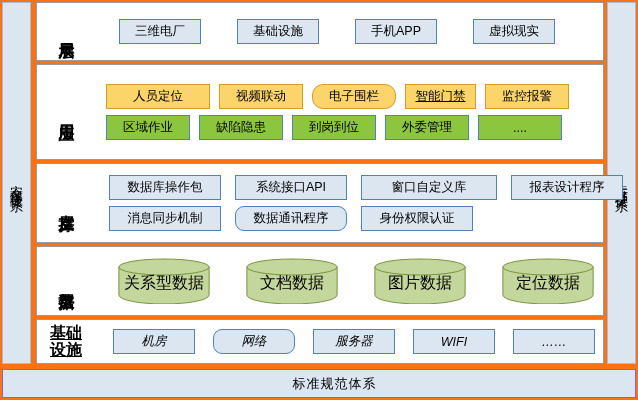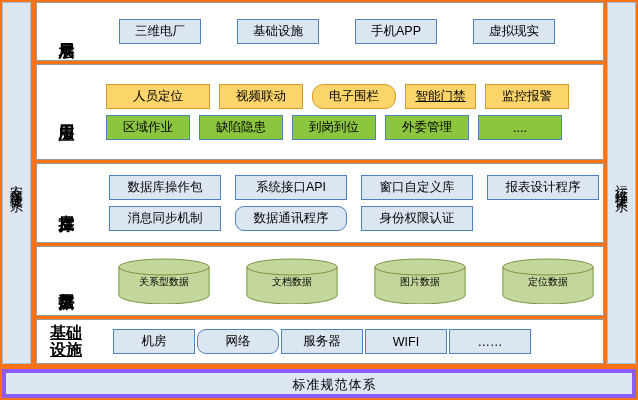--- a/index.html
+++ b/index.html
@@ -44,24 +44,24 @@
   }
 
   
   #bottom-bar {
     position: absolute;
     left: 2px;
     top: 369px;
     width: 634px;
     height: 29px;
     background: #dce6f1;
-    border: 4px solid #8b5cf6;
-    box-sizing: border-box;
-    display: flex;
-    align-items: flex-end;
+    border: 1px solid #8b5cf6;
+    box-sizing: border-box;
+    display: flex;
+    align-items: center;
     justify-content: center;
     padding-left: 31px;
   }
   #bottom-bar .bar-text {
     font-size: 13px;
     letter-spacing: 1px;
     color: #000000;
   }
 
   
@@ -140,21 +140,21 @@
     width: 100%;
     height: 46px;
   }
   .cyl svg { display: block; width: 100%; height: 100%; }
   .cyl-label {
     position: absolute;
     left: 0; right: 0;
     top: 50%;
     transform: translateY(-40%);
     text-align: center;
-    font-size: 10px;
+    font-size: 16px;
     color: #000000;
     white-space: nowrap;
   }
 </style>
 </head>
 <body>
 
 <div id="canvas">
 
   <div class="rail" id="rail-left">
@@ -201,21 +201,21 @@
         </div>
       </div>
       <div class="layer" style="top: 163px; height: 80px;">
         <div class="layer-title">
           <span class="t-vert">支撑层</span>
         </div>
         <div class="layer-body">
           <div class="row" style="gap: 14px; padding-left: 8px;">
             <div class="node blue" style="width: 112px;">数据库操作包</div>
             <div class="node blue" style="width: 112px;">系统接口API</div>
-            <div class="node blue" style="width: 112px;">窗口自定义库</div>
+            <div class="node blue" style="width: 136px;">窗口自定义库</div>
             <div class="node blue" style="width: 112px;">报表设计程序</div>
           </div>
           <div class="row" style="gap: 14px; padding-left: 8px;">
             <div class="node blue" style="width: 112px;">消息同步机制</div>
             <div class="node blue" style="width: 112px; border-radius: 9px;">数据通讯程序</div>
             <div class="node blue" style="width: 112px;">身份权限认证</div>
           </div>
         </div>
       </div>
       <div class="layer" style="top: 246px; height: 70px;">
@@ -261,21 +261,21 @@
               <div class="cyl-label">定位数据</div>
             </div>
           </div>
         </div>
       </div>
       <div class="layer" style="top: 319px; height: 45px;">
         <div class="layer-title">
           <span class="t-wrap">基础设施</span>
         </div>
         <div class="layer-body">
-          <div class="row" style="gap: 2px; padding-left: 12px;">
+          <div class="row" style="gap: 18px; padding-left: 12px; font-style: italic;">
             <div class="node blue" style="width: 82px;">机房</div>
             <div class="node blue" style="width: 82px; border-radius: 9px;">网络</div>
             <div class="node blue" style="width: 82px;">服务器</div>
             <div class="node blue" style="width: 82px;">WIFI</div>
             <div class="node blue" style="width: 82px;">……</div>
           </div>
         </div>
       </div>
     </div>
 

